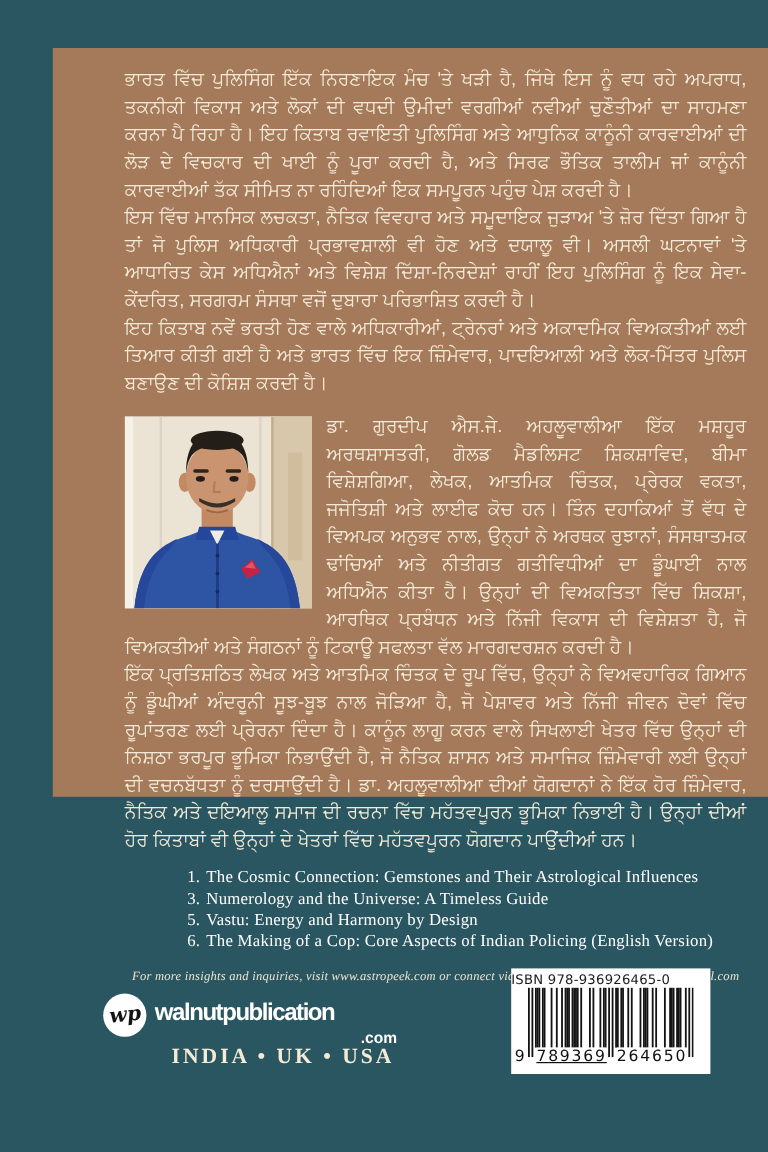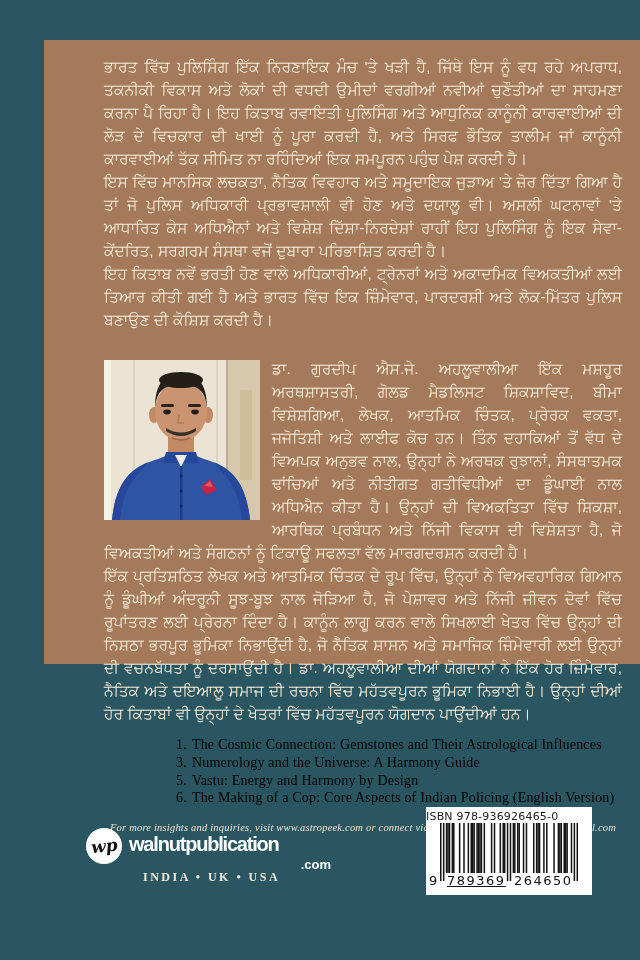--- a/index.html
+++ b/index.html
@@ -17,32 +17,32 @@
   .content{
     padding:15px 26px 0 26px;
     color:#f3e9d6;
   }
   .body-text{
     margin:0;
     font-size:15.5px;line-height:23px;
     text-align:justify;
     text-justify:inter-word;
   }
-  .author-wrap{margin-top:26px;}
+  .author-wrap{margin-top:13px;}
   .author-wrap::after{content:"";display:block;clear:both;}
   .photo-frame{
     float:left;width:156px;height:160px;margin:3px 12px 4px 0;
     background:#e9e1d2;overflow:hidden;
   }
   .photo-frame svg{display:block;}
   .book-list{
-    margin:11px 0 0 72px;padding:0;list-style:none;
+    margin:11px 0 0 52px;padding:0;list-style:none;
     font-family:"Liberation Serif", serif;
     font-size:14px;line-height:17.8px;
-    color:#000000;letter-spacing:0.2px;
+    color:#ffffff;letter-spacing:0.2px;
   }
   .book-list .bnum{margin-right:5px;}
   .footer-note{
     margin-top:15px;text-align:center;
     font-family:"Liberation Serif", serif;
     font-style:italic;font-size:10.5px;letter-spacing:0.2px;
     color:#efe4cf;
   }
   
   .logo-circle{
@@ -60,21 +60,21 @@
     color:#ffffff;font-weight:bold;font-size:20px;line-height:30px;
     letter-spacing:-1.2px;white-space:nowrap;
   }
   .pub-tld{
     position:absolute;left:85px;top:817px;width:202px;text-align:right;
     color:#ffffff;font-weight:bold;font-size:13px;letter-spacing:0;
   }
   .pub-countries{
     position:absolute;left:99px;top:830px;
     color:#f5ead6;font-family:"Liberation Serif", serif;
-    font-weight:600;font-size:12px;letter-spacing:2.5px;white-space:nowrap;
+    font-weight:600;font-size:18px;letter-spacing:2.5px;white-space:nowrap;
   }
   
   .isbn-box{
     position:absolute;left:382px;top:767px;width:166px;height:88px;
     background:#ffffff;
   }
   .isbn-label{
     position:absolute;top:3px;left:0;width:100%;
     color:#1a1a1a;font-size:11px;letter-spacing:0.2px;
     font-family:"DejaVu Sans", sans-serif;white-space:nowrap;
@@ -89,21 +89,21 @@
   .bc-g2{left:88px;width:58px;text-align:center;background:#ffffff;letter-spacing:1.5px;}
 </style>
 </head>
 <body>
 
 <div class="panel">
   <div class="content">
 
     <p class="body-text">ਭਾਰਤ ਵਿੱਚ ਪੁਲਿਸਿੰਗ ਇੱਕ ਨਿਰਣਾਇਕ ਮੰਚ 'ਤੇ ਖੜੀ ਹੈ, ਜਿੱਥੇ ਇਸ ਨੂੰ ਵਧ ਰਹੇ ਅਪਰਾਧ, ਤਕਨੀਕੀ ਵਿਕਾਸ ਅਤੇ ਲੋਕਾਂ ਦੀ ਵਧਦੀ ਉਮੀਦਾਂ ਵਰਗੀਆਂ ਨਵੀਆਂ ਚੁਣੌਤੀਆਂ ਦਾ ਸਾਹਮਣਾ ਕਰਨਾ ਪੈ ਰਿਹਾ ਹੈ। ਇਹ ਕਿਤਾਬ ਰਵਾਇਤੀ ਪੁਲਿਸਿੰਗ ਅਤੇ ਆਧੁਨਿਕ ਕਾਨੂੰਨੀ ਕਾਰਵਾਈਆਂ ਦੀ ਲੋੜ ਦੇ ਵਿਚਕਾਰ ਦੀ ਖਾਈ ਨੂੰ ਪੂਰਾ ਕਰਦੀ ਹੈ, ਅਤੇ ਸਿਰਫ ਭੌਤਿਕ ਤਾਲੀਮ ਜਾਂ ਕਾਨੂੰਨੀ ਕਾਰਵਾਈਆਂ ਤੱਕ ਸੀਮਿਤ ਨਾ ਰਹਿੰਦਿਆਂ ਇਕ ਸਮਪੂਰਨ ਪਹੁੰਚ ਪੇਸ਼ ਕਰਦੀ ਹੈ।</p>
     <p class="body-text">ਇਸ ਵਿੱਚ ਮਾਨਸਿਕ ਲਚਕਤਾ, ਨੈਤਿਕ ਵਿਵਹਾਰ ਅਤੇ ਸਮੂਦਾਇਕ ਜੁੜਾਅ 'ਤੇ ਜ਼ੋਰ ਦਿੱਤਾ ਗਿਆ ਹੈ ਤਾਂ ਜੋ ਪੁਲਿਸ ਅਧਿਕਾਰੀ ਪ੍ਰਭਾਵਸ਼ਾਲੀ ਵੀ ਹੋਣ ਅਤੇ ਦਯਾਲੂ ਵੀ। ਅਸਲੀ ਘਟਨਾਵਾਂ 'ਤੇ ਆਧਾਰਿਤ ਕੇਸ ਅਧਿਐਨਾਂ ਅਤੇ ਵਿਸ਼ੇਸ਼ ਦਿੱਸ਼ਾ-ਨਿਰਦੇਸ਼ਾਂ ਰਾਹੀਂ ਇਹ ਪੁਲਿਸਿੰਗ ਨੂੰ ਇਕ ਸੇਵਾ-ਕੇਂਦਰਿਤ, ਸਰਗਰਮ ਸੰਸਥਾ ਵਜੋਂ ਦੁਬਾਰਾ ਪਰਿਭਾਸ਼ਿਤ ਕਰਦੀ ਹੈ।</p>
-    <p class="body-text">ਇਹ ਕਿਤਾਬ ਨਵੇਂ ਭਰਤੀ ਹੋਣ ਵਾਲੇ ਅਧਿਕਾਰੀਆਂ, ਟ੍ਰੇਨਰਾਂ ਅਤੇ ਅਕਾਦਮਿਕ ਵਿਅਕਤੀਆਂ ਲਈ ਤਿਆਰ ਕੀਤੀ ਗਈ ਹੈ ਅਤੇ ਭਾਰਤ ਵਿੱਚ ਇਕ ਜ਼ਿੰਮੇਵਾਰ, ਪਾਰਦਰਸ਼ੀ ਅਤੇ ਲੋਕ-ਮਿੱਤਰ ਪੁਲਿਸ ਬਣਾਉਣ ਦੀ ਕੋਸ਼ਿਸ਼ ਕਰਦੀ ਹੈ।</p>
+    <p class="body-text">ਇਹ ਕਿਤਾਬ ਨਵੇਂ ਭਰਤੀ ਹੋਣ ਵਾਲੇ ਅਧਿਕਾਰੀਆਂ, ਟ੍ਰੇਨਰਾਂ ਅਤੇ ਅਕਾਦਮਿਕ ਵਿਅਕਤੀਆਂ ਲਈ ਤਿਆਰ ਕੀਤੀ ਗਈ ਹੈ ਅਤੇ ਭਾਰਤ ਵਿੱਚ ਇਕ ਜ਼ਿੰਮੇਵਾਰ, ਪਾਦਇਆਲ਼ੀ ਅਤੇ ਲੋਕ-ਮਿੱਤਰ ਪੁਲਿਸ ਬਣਾਉਣ ਦੀ ਕੋਸ਼ਿਸ਼ ਕਰਦੀ ਹੈ।</p>
 
     <div class="author-wrap">
       <div class="photo-frame">
         <svg width="156" height="160" viewBox="0 0 156 160" xmlns="http://www.w3.org/2000/svg">
           <rect x="0" y="0" width="156" height="160" fill="#ebe3d4"></rect>
           <rect x="0" y="0" width="7" height="160" fill="#f6f1e7"></rect>
           <rect x="29" y="0" width="2" height="160" fill="#dcd3c2"></rect>
           <rect x="112" y="0" width="2" height="160" fill="#dcd3c2"></rect>
           <rect x="122" y="0" width="34" height="160" fill="#d8c8ab"></rect>
           <rect x="122" y="0" width="2" height="160" fill="#c2ae8c"></rect>
@@ -134,21 +134,21 @@
           <path d="M62,68 Q77,77 92,68 L92,71 Q77,81 62,71 Z" fill="#37302a"></path>
           <path d="M68,78 Q77,82 86,78" fill="none" stroke="#9c6a48" stroke-width="1.6"></path>
         </svg>
       </div>
       <p class="body-text">ਡਾ. ਗੁਰਦੀਪ ਐਸ.ਜੇ. ਅਹਲੂਵਾਲੀਆ ਇੱਕ ਮਸ਼ਹੂਰ ਅਰਥਸ਼ਾਸਤਰੀ, ਗੋਲਡ ਮੈਡਲਿਸਟ ਸ਼ਿਕਸ਼ਾਵਿਦ, ਬੀਮਾ ਵਿਸ਼ੇਸ਼ਗਿਆ, ਲੇਖਕ, ਆਤਮਿਕ ਚਿੰਤਕ, ਪ੍ਰੇਰਕ ਵਕਤਾ, ਜਜੋਤਿਸ਼ੀ ਅਤੇ ਲਾਈਫ ਕੋਚ ਹਨ। ਤਿੰਨ ਦਹਾਕਿਆਂ ਤੋਂ ਵੱਧ ਦੇ ਵਿਅਪਕ ਅਨੁਭਵ ਨਾਲ, ਉਨ੍ਹਾਂ ਨੇ ਅਰਥਕ ਰੁਝਾਨਾਂ, ਸੰਸਥਾਤਮਕ ਢਾਂਚਿਆਂ ਅਤੇ ਨੀਤੀਗਤ ਗਤੀਵਿਧੀਆਂ ਦਾ ਡੂੰਘਾਈ ਨਾਲ ਅਧਿਐਨ ਕੀਤਾ ਹੈ। ਉਨ੍ਹਾਂ ਦੀ ਵਿਅਕਤਿਤਾ ਵਿੱਚ ਸ਼ਿਕਸ਼ਾ, ਆਰਥਿਕ ਪ੍ਰਬੰਧਨ ਅਤੇ ਨਿੱਜੀ ਵਿਕਾਸ ਦੀ ਵਿਸ਼ੇਸ਼ਤਾ ਹੈ, ਜੋ ਵਿਅਕਤੀਆਂ ਅਤੇ ਸੰਗਠਨਾਂ ਨੂੰ ਟਿਕਾਊ ਸਫਲਤਾ ਵੱਲ ਮਾਰਗਦਰਸ਼ਨ ਕਰਦੀ ਹੈ।</p>
       <p class="body-text">ਇੱਕ ਪ੍ਰਤਿਸ਼ਠਿਤ ਲੇਖਕ ਅਤੇ ਆਤਮਿਕ ਚਿੰਤਕ ਦੇ ਰੂਪ ਵਿੱਚ, ਉਨ੍ਹਾਂ ਨੇ ਵਿਅਵਹਾਰਿਕ ਗਿਆਨ ਨੂੰ ਡੂੰਘੀਆਂ ਅੰਦਰੂਨੀ ਸੂਝ-ਬੂਝ ਨਾਲ ਜੋੜਿਆ ਹੈ, ਜੋ ਪੇਸ਼ਾਵਰ ਅਤੇ ਨਿੱਜੀ ਜੀਵਨ ਦੋਵਾਂ ਵਿੱਚ ਰੂਪਾਂਤਰਣ ਲਈ ਪ੍ਰੇਰਨਾ ਦਿੰਦਾ ਹੈ। ਕਾਨੂੰਨ ਲਾਗੂ ਕਰਨ ਵਾਲੇ ਸਿਖਲਾਈ ਖੇਤਰ ਵਿੱਚ ਉਨ੍ਹਾਂ ਦੀ ਨਿਸ਼ਠਾ ਭਰਪੂਰ ਭੂਮਿਕਾ ਨਿਭਾਉਂਦੀ ਹੈ, ਜੋ ਨੈਤਿਕ ਸ਼ਾਸਨ ਅਤੇ ਸਮਾਜਿਕ ਜ਼ਿੰਮੇਵਾਰੀ ਲਈ ਉਨ੍ਹਾਂ ਦੀ ਵਚਨਬੱਧਤਾ ਨੂੰ ਦਰਸਾਉਂਦੀ ਹੈ। ਡਾ. ਅਹਲੂਵਾਲੀਆ ਦੀਆਂ ਯੋਗਦਾਨਾਂ ਨੇ ਇੱਕ ਹੋਰ ਜ਼ਿੰਮੇਵਾਰ, ਨੈਤਿਕ ਅਤੇ ਦਇਆਲੂ ਸਮਾਜ ਦੀ ਰਚਨਾ ਵਿੱਚ ਮਹੱਤਵਪੂਰਨ ਭੂਮਿਕਾ ਨਿਭਾਈ ਹੈ। ਉਨ੍ਹਾਂ ਦੀਆਂ ਹੋਰ ਕਿਤਾਬਾਂ ਵੀ ਉਨ੍ਹਾਂ ਦੇ ਖੇਤਰਾਂ ਵਿੱਚ ਮਹੱਤਵਪੂਰਨ ਯੋਗਦਾਨ ਪਾਉਂਦੀਆਂ ਹਨ।</p>
     </div>
 
     <ol class="book-list">
         <li><span class="bnum">1.</span><span>The Cosmic Connection: Gemstones and Their Astrological Influences</span></li>
-        <li><span class="bnum">3.</span><span>Numerology and the Universe: A Harmony Guide</span></li>
+        <li><span class="bnum">3.</span><span>Numerology and the Universe: A Timeless Guide</span></li>
         <li><span class="bnum">5.</span><span>Vastu: Energy and Harmony by Design</span></li>
         <li><span class="bnum">6.</span><span>The Making of a Cop: Core Aspects of Indian Policing (English Version)</span></li>
       </ol>
 
     <div class="footer-note">For more insights and inquiries, visit www.astropeek.com or connect via email at gurdeepahluwalia64@gmail.com</div>
   </div>
 
   <div class="logo-circle">
     <span>wp</span>
   </div>

